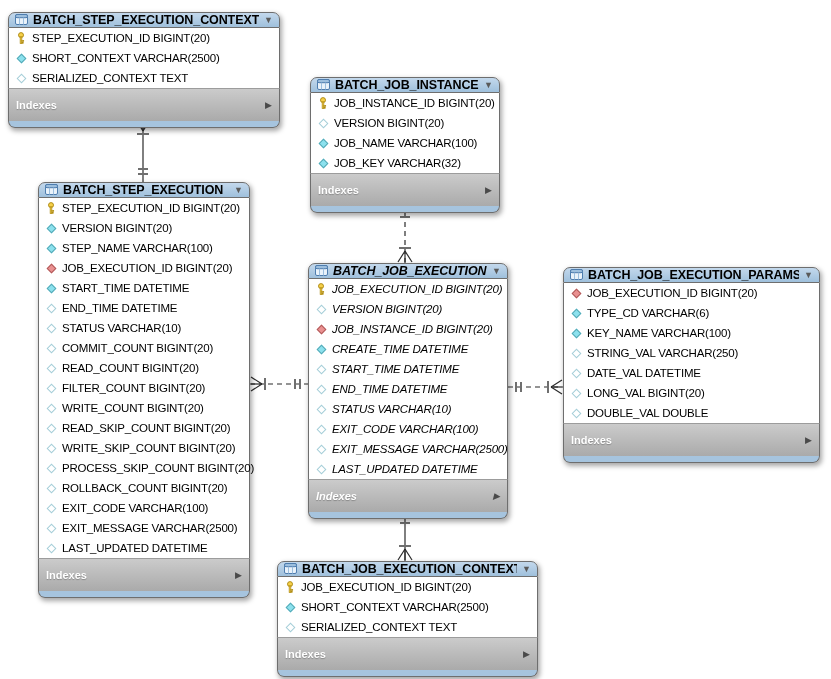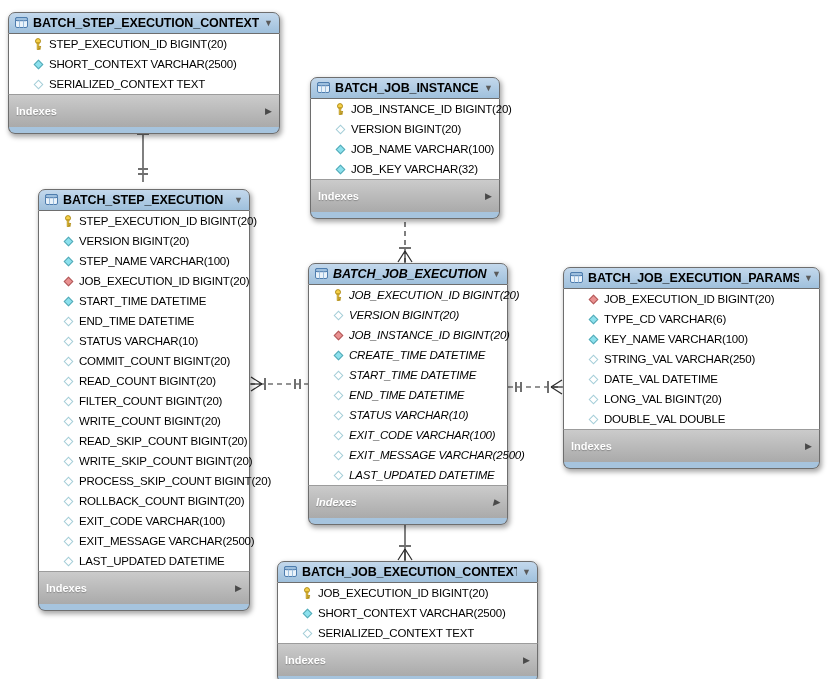--- a/index.html
+++ b/index.html
@@ -8,34 +8,34 @@
     font-family:"Liberation Sans", sans-serif; overflow:hidden;
   }
   #connector-layer { position:absolute; left:0; top:0; width:831px; height:679px; }
 
   .db-table {
     position:absolute; border-radius:7px;
     box-shadow:1.5px 2.5px 5px rgba(0,0,0,0.35);
   }
   .db-table * { box-sizing:border-box; }
   .table-header {
-    height:22px; display:flex; align-items:center; gap:5px; padding:0 6px;
+    height:16px; display:flex; align-items:center; gap:5px; padding:0 6px;
     background:linear-gradient(#c3d8ec,#9fc0dc);
     border:1px solid #6e6e6e; border-radius:7px 7px 0 0;
   }
   .tbl-title {
     flex:1; font-size:12.5px; font-weight:bold; color:#000;
     white-space:nowrap; overflow:hidden; letter-spacing:-0.1px;
   }
   .collapse-arrow { font-size:9px; color:#5a5a5a; line-height:1; }
   .table-body {
     background:#fff; border-left:1px solid #6e6e6e; border-right:1px solid #6e6e6e;
   }
   .col-row {
-    height:20px; display:flex; align-items:center; gap:5px; padding-left:23px;
+    height:20px; display:flex; align-items:center; gap:5px; padding-left:6px;
     font-size:11.5px; letter-spacing:-0.2px; color:#000; white-space:nowrap;
   }
   .col-icon { width:12px; height:13px; flex:0 0 auto; display:flex; align-items:center; justify-content:center; }
   .diamond { width:7px; height:7px; transform:rotate(45deg); }
   .icon-notnull-column .diamond { background:#8ce1ee; border:1px solid #55a9b6; }
   .icon-nullable-column .diamond { background:#ffffff; border:1px solid #a5ced8; }
   .icon-foreign-key .diamond { background:#ea9191; border:1px solid #b05a5a; }
   .indexes-row {
     height:18px; display:flex; align-items:center; justify-content:space-between;
     padding:16px 7px; background:linear-gradient(#cbcbcb,#aaaaaa);
@@ -189,21 +189,21 @@
           </span>
     <span class="col-text">JOB_KEY VARCHAR(32)</span>
   </div>
       </div>
     <div class="indexes-row">
       <span class="indexes-label">Indexes</span>
       <span class="expand-arrow">▶</span>
     </div>
     <div class="table-footer"></div>
   </div>
-    <div class="db-table" style="left: 38px; top: 182px; width: 212px; margin-top: 7px;">
+    <div class="db-table" style="left: 38px; top: 182px; width: 212px;">
     <div class="table-header">
       <span class="tbl-icon">
         <svg width="13" height="11" viewBox="0 0 13 11">
           <rect x="0.5" y="0.5" width="12" height="10" rx="1.5" fill="#e9f2fa" stroke="#4e7dae"></rect>
           <rect x="0.5" y="0.5" width="12" height="3.2" rx="1.5" fill="#9dbfde" stroke="#4e7dae"></rect>
           <line x1="4.5" y1="3.7" x2="4.5" y2="10.5" stroke="#9dbfde" stroke-width="1"></line>
           <line x1="8.5" y1="3.7" x2="8.5" y2="10.5" stroke="#9dbfde" stroke-width="1"></line>
         </svg>
       </span>
       <span class="tbl-title">BATCH_STEP_EXECUTION</span>

